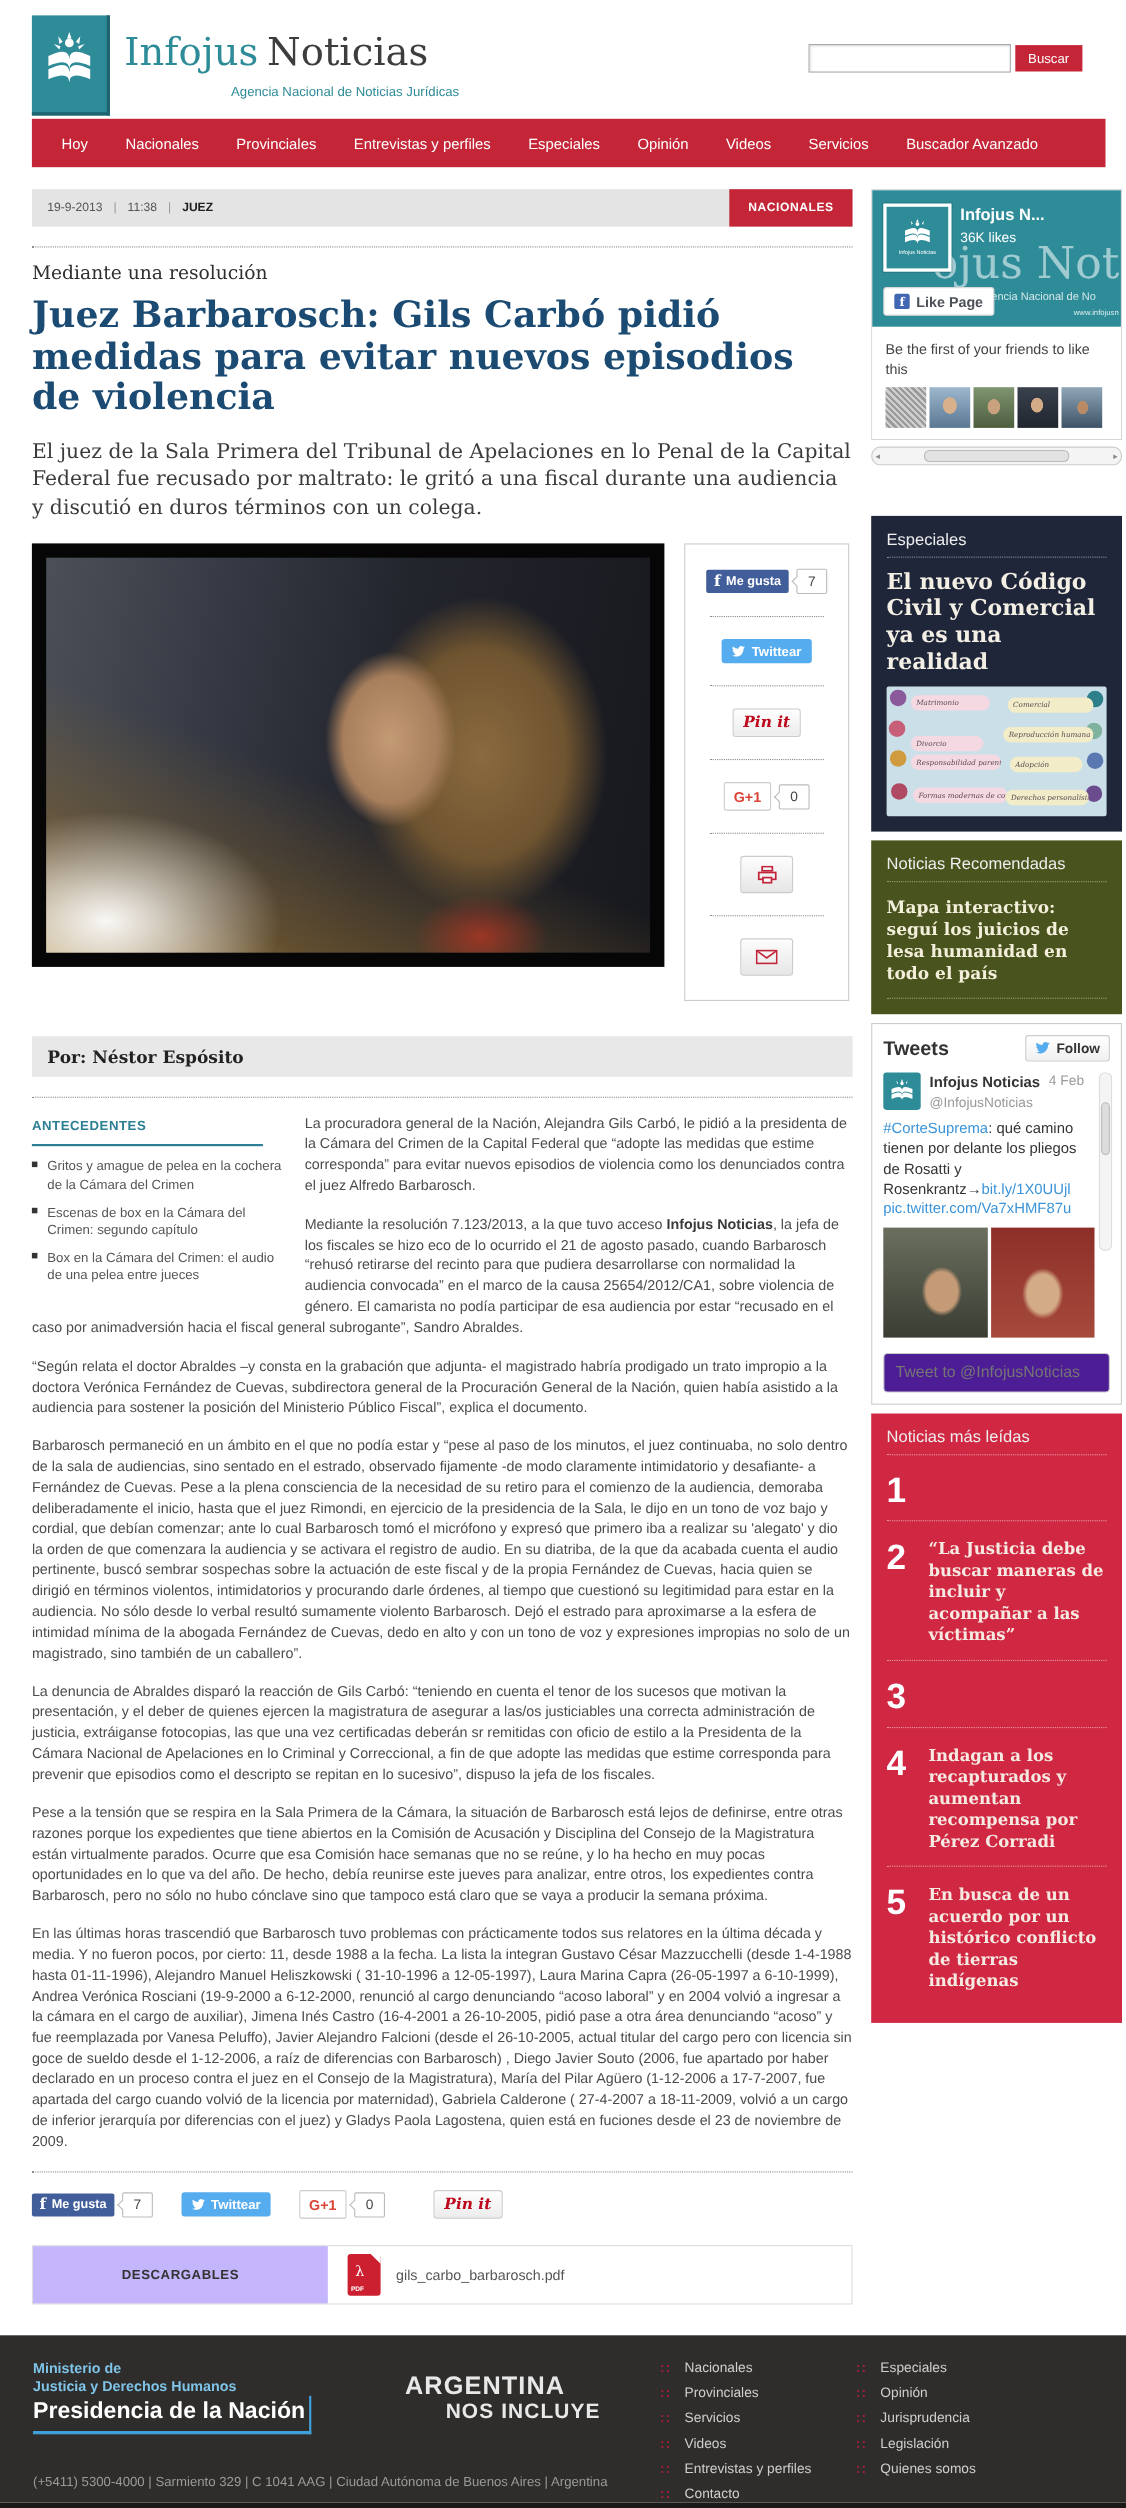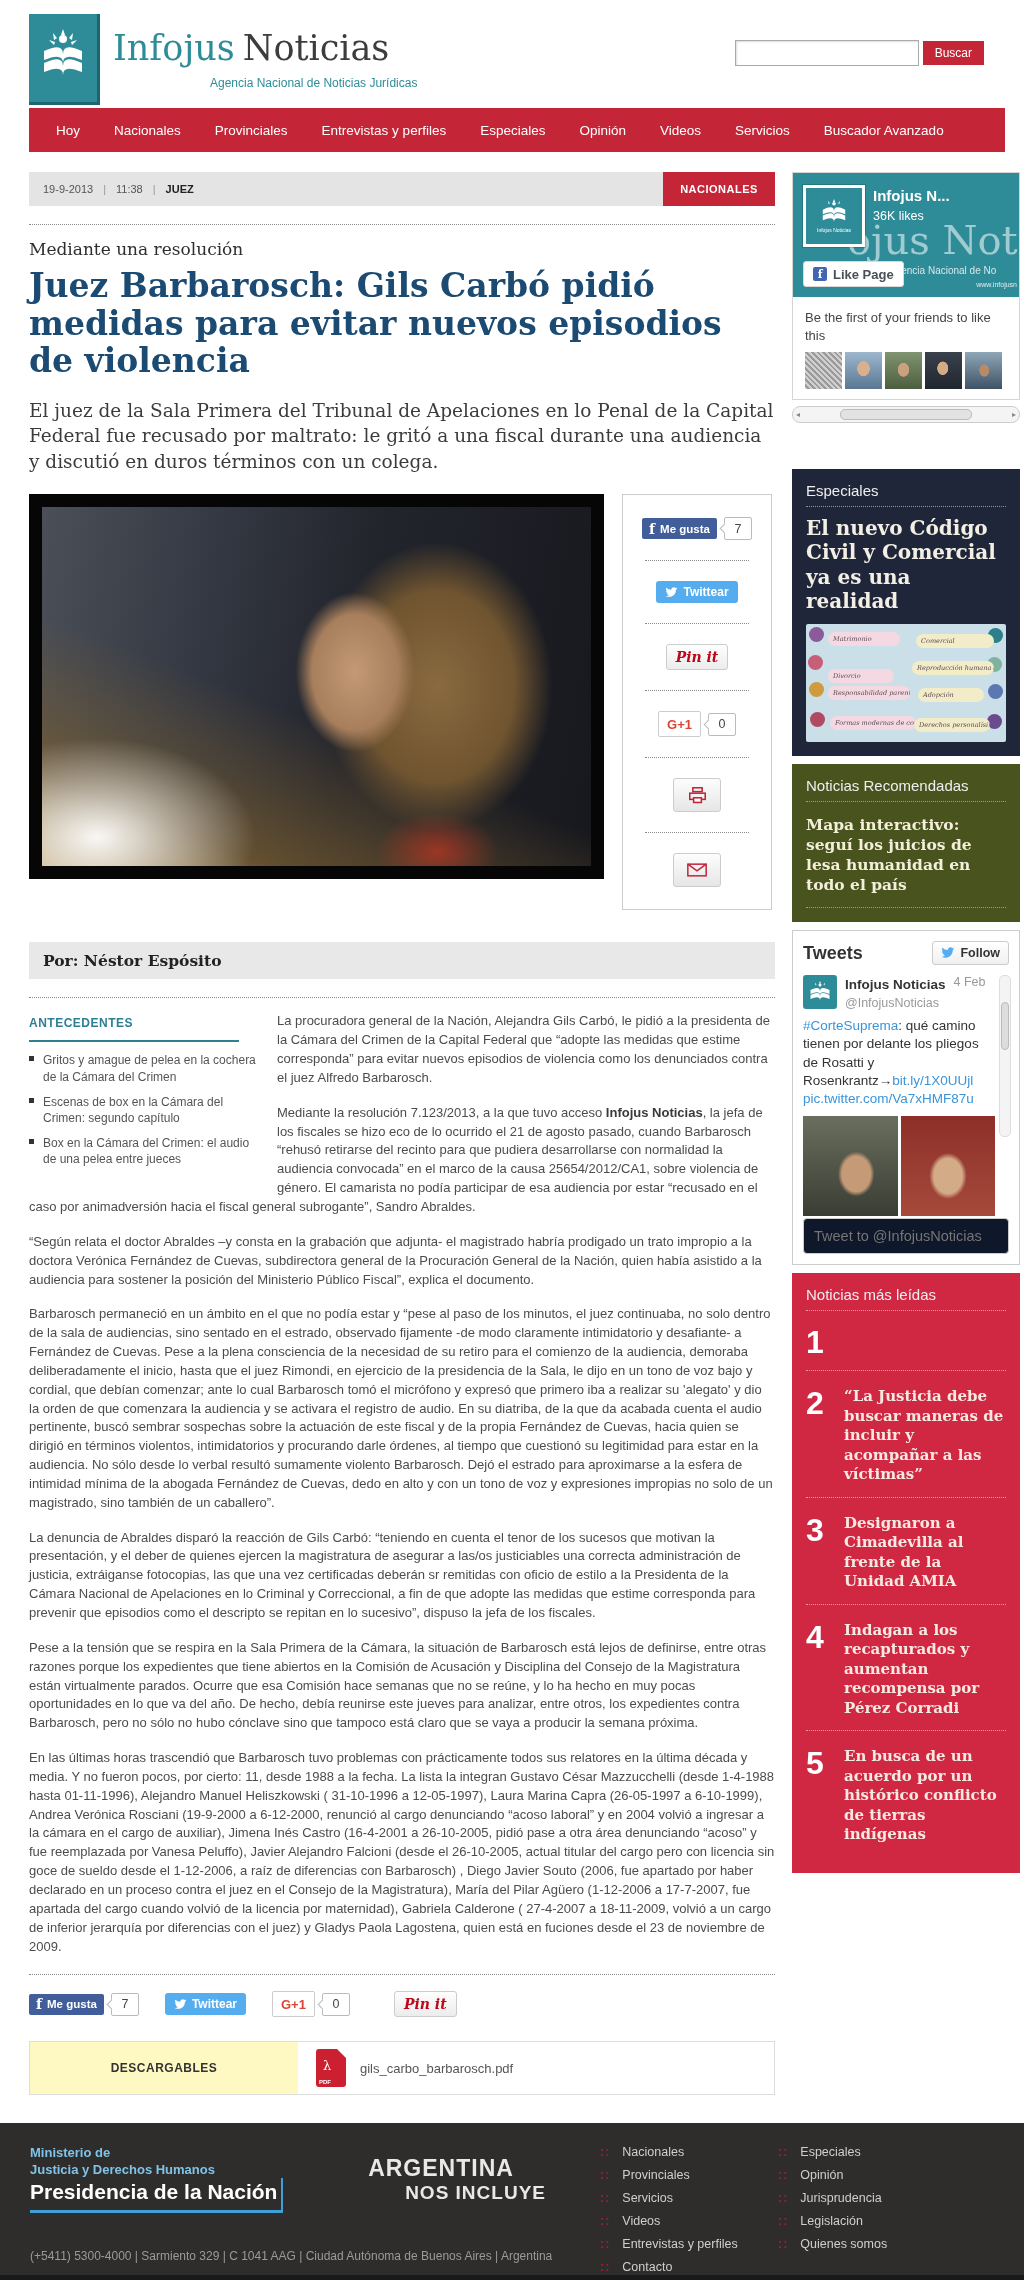--- a/index.html
+++ b/index.html
@@ -69,21 +69,21 @@
   .antecedentes{float:left;width:228px;margin:4px 20px 12px 0;}
   .antecedentes h3{font-size:12px;color:#2d7f93;letter-spacing:.5px;margin:0 0 8px;border-bottom:2px solid #2d7f93;padding-bottom:10px;width:92%;}
   .antecedentes ul{list-style:none;margin:10px 0 0;padding:0;}
   .antecedentes li{font-size:12px;color:#555;line-height:1.35;margin-bottom:9px;padding-left:14px;position:relative;cursor:pointer;}
   .antecedentes li:before{content:"";position:absolute;left:0;top:4px;width:5px;height:5px;background:#333;}
   .article p{font-size:13px;line-height:1.45;color:#4c4c4c;margin:0 0 16px;}
   .article p b{color:#3a3a3a;}
 
   .share-row{display:flex;align-items:center;gap:26px;margin:16px 0 24px;}
   .downloads{display:flex;border:1px solid #ddd;height:52px;}
-  .dl-label{width:268px;background:#fef9c3;display:flex;align-items:center;justify-content:center;font-size:12px;font-weight:bold;color:#333;letter-spacing:.5px;flex:none;}
+  .dl-label{width:268px;background:#c4b5fd;display:flex;align-items:center;justify-content:center;font-size:12px;font-weight:bold;color:#333;letter-spacing:.5px;flex:none;}
   .dl-file{display:flex;align-items:center;gap:14px;padding:0 18px;}
   .pdf-icon{position:relative;width:30px;height:38px;background:#cc2030;border-radius:3px;}
   .pdf-icon .fold{position:absolute;right:0;top:0;border-style:solid;border-width:0 9px 9px 0;border-color:transparent #fff transparent transparent;}
   .pdf-icon .ptxt{position:absolute;left:3px;bottom:2px;color:#fff;font-size:6px;font-weight:bold;}
   .pdf-icon .swirl{position:absolute;left:7px;top:9px;color:#fff;font-size:13px;font-family:"DejaVu Serif",serif;}
   .dl-file a{font-size:13px;color:#555;text-decoration:none;}
 
   
   .side-box{box-sizing:border-box;width:228px;}
   .fb-widget{border:1px solid #d5d5d5;}
@@ -128,21 +128,21 @@
   .tw-name{font-size:13.5px;font-weight:bold;color:#333;}
   .tw-date{float:right;font-weight:normal;color:#999;font-size:12.5px;margin-left:8px;}
   .tw-handle{font-size:12.5px;color:#999;}
   .tw-text{font-size:13.5px;color:#333;line-height:1.35;word-wrap:break-word;}
   .tw-text a{color:#3b94d9;text-decoration:none;}
   .tw-photo{margin-top:8px;height:100px;display:flex;gap:3px;}
   .tw-photo .ph1{flex:1;background:radial-gradient(26px 30px at 55% 55%, #c59a76 0%, #a5males 0%, #c59a76 55%, rgba(0,0,0,0) 70%),linear-gradient(180deg,#6a6f5e,#3a3d33);}
   .tw-photo .ph2{flex:1;background:radial-gradient(26px 30px at 50% 58%, #d3ab87 0%, #d3ab87 55%, rgba(0,0,0,0) 72%),linear-gradient(180deg,#8d2f28,#a64a3c);}
   .vscroll{position:absolute;right:-2px;top:0;width:10px;height:160px;background:#f4f4f4;border:1px solid #ddd;border-radius:5px;}
   .vscroll .vthumb{position:absolute;left:1px;top:26px;width:6px;height:46px;background:#ddd;border:1px solid #bbb;border-radius:4px;}
-  .tweet-to input{box-sizing:border-box;width:100%;height:36px;border:1px solid #ccc;border-radius:4px;margin-top:2px;padding:0 10px;font-size:14.5px;color:#888;background:#0f172a;}
+  .tweet-to input{box-sizing:border-box;width:100%;height:36px;border:1px solid #ccc;border-radius:4px;margin-top:14px;padding:0 10px;font-size:14.5px;color:#888;background:#4c1d95;}
 
   .masleidas{margin-top:8px;background:#d02843;padding:13px 14px 6px;}
   .masleidas .side-label{border-color:#e89aa6;}
   .ml-item{display:flex;gap:12px;padding:6px 0 12px;border-bottom:1px dotted #e89aa6;margin-bottom:10px;cursor:pointer;}
   .ml-item:last-child{border-bottom:0;}
   .ml-rank{font-size:32px;font-weight:bold;color:#fff;line-height:1;width:26px;flex:none;}
   .ml-text{font-family:"DejaVu Serif",serif;font-weight:bold;color:#f6e9e1;font-size:15px;line-height:1.3;}
 
   
   .footer{position:relative;margin-top:28px;background:#2e2d2b;height:152px;}
@@ -439,21 +439,20 @@
         <div class="side-label">Noticias más leídas</div>
         <div class="ml-item">
           <span class="ml-rank">1</span>
         </div>
         <div class="ml-item">
           <span class="ml-rank">2</span>
           <span class="ml-text">“La Justicia debe buscar maneras de incluir y acompañar a las víctimas”</span>
         </div>
         <div class="ml-item">
           <span class="ml-rank">3</span>
-          <span class="ml-text">Designaron a Cimadevilla al frente de la Unidad AMIA</span>
         </div>
         <div class="ml-item">
           <span class="ml-rank">4</span>
           <span class="ml-text">Indagan a los recapturados y aumentan recompensa por Pérez Corradi</span>
         </div>
         <div class="ml-item">
           <span class="ml-rank">5</span>
           <span class="ml-text">En busca de un acuerdo por un histórico conflicto de tierras indígenas</span>
         </div>
       </div>

